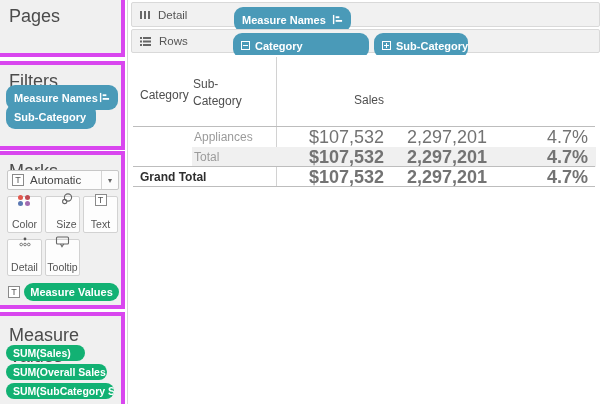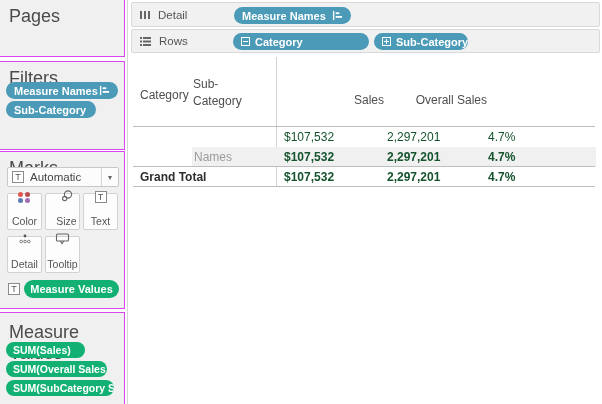--- a/index.html
+++ b/index.html
@@ -2,29 +2,29 @@
 <html style="--pill-blue: #4a9ab8; --pill-green: #12b173; --panel-bg: #f0f0f0; --band: #f0f0f0; --dot-red: #e2574c; --dot-crimson: #bf4b53; --dot-blue: #5b79b3; --dot-purple: #a26bb0;"><head>
 <meta charset="utf-8">
 <style>
   * { margin:0; padding:0; box-sizing:border-box; }
   html,body { background:#fff; }
   body { font-family:"Liberation Sans", sans-serif; }
   #app { position:relative; width:602px; height:404px; background:#fff; overflow:hidden; }
 
   
   #left-panel { position:absolute; left:0; top:0; width:128px; height:404px; border-right:1px solid #d6d6d6; background:#fff; }
-  .card { position:absolute; left:0; width:125px; background:var(--panel-bg,#f0f0f0); border:1px solid #d946ef; }
+  .card { position:absolute; left:0; width:125px; background:var(--panel-bg,#f0f0f0); border:4px solid #d946ef; }
   .card-title { font-size:18px; color:#4b4b4b; padding:6px 0 0 9px; }
   #card-pages   { top:0;   height:57px; border-top:none; border-left:none; }
   #card-filters { top:61px; height:89px; border-left:none; }
   #card-marks   { top:151px; height:158px; border-left:none; }
   #card-mvalues { top:312px; height:92px; border-left:none; border-bottom:none; }
 
   
-  .pill { position:absolute; height:17px; border-radius:9px; background:var(--pill-blue,#4a9ab8);
+  .pill { position:absolute; height:25px; border-radius:9px; background:var(--pill-blue,#4a9ab8);
           color:#fff; font-size:11px; font-weight:bold; display:flex; align-items:center;
           padding:0 8px; white-space:nowrap; overflow:hidden; }
   .pill.green { background:var(--pill-green,#12b173); }
   .sort-ic { margin-left:auto; flex:0 0 auto; }
   .expander { position:relative; width:9px; height:9px; border:1px solid #fff; margin-right:5px; flex:0 0 auto; }
   .expander::before { content:""; position:absolute; left:1px; right:1px; top:3px; height:1px; background:#fff; }
   .expander.plus::after { content:""; position:absolute; top:1px; bottom:1px; left:3px; width:1px; background:#fff; }
 
   #filter-pill-1 { left:6px; top:20px; width:112px; }
   #filter-pill-2 { left:6px; top:39px; width:90px; }
@@ -80,21 +80,21 @@
   .th-num { text-align:right; width:100px; top:37px; line-height:16px; }
   #th-sales { left:156px; } #th-overall { left:259px; }
   #th-contrib { left:360px; top:13px; width:100px; text-align:right; line-height:16px; }
   #band-row2 { left:64px; top:92px; width:404px; height:20px; background:var(--band,#f0f0f0); }
   .rowtxt { font-size:12px; line-height:20px; }
   .bold { font-weight:bold; color:#2e2e2e; }
   .graytxt { color:#9b9b9b; }
   #cell-catgroup { left:12px; top:72px; width:56px; font-weight:bold; color:#2e2e2e; }
   #cell-sub-0 { left:66px; top:72px; } #cell-sub-1 { left:66px; top:92px; }
   #cell-grandtotal { left:12px; top:112px; white-space:nowrap; font-weight:bold; color:#2e2e2e; }
-  .val { text-align:left; width:100px; font-size:12px; line-height:20px; color:#14532d; }
+  .val { text-align:right; width:100px; font-size:18px; line-height:20px; color:#737373; }
   .c-sales { left:156px; } .c-overall { left:259px; } .c-contrib { left:360px; }
   .r0 { top:72px; } .r1 { top:92px; } .r2 { top:112px; }
   svg { display:block; }
 </style>
 </head>
 <body>
 
 <div id="app">
 
   <div id="left-panel">
@@ -262,28 +262,28 @@
       <span>Sub-Category</span>
     </div>
   </div>
 
   <div id="canvas">
     <div class="abs" id="tbl-vline"></div>
 
     <div class="abs th" id="th-category">Category</div>
     <div class="abs th" id="th-subcategory">Sub-Category</div>
     <div class="abs th th-num" id="th-sales">Sales</div>
-    <div class="abs th th-num" id="th-overall">Overall Sales</div>
 
     <div class="abs hline" id="hline-header"></div>
     <div class="abs" id="band-row2"></div>
     <div class="abs hline" id="hline-gt-top"></div>
     <div class="abs hline" id="hline-gt-bottom"></div>
 
-    <div class="abs rowtxt graytxt" id="cell-sub-1">Names</div>
+    <div class="abs rowtxt graytxt" id="cell-sub-0">Appliances</div>
+    <div class="abs rowtxt graytxt" id="cell-sub-1">Total</div>
     <div class="abs rowtxt" id="cell-grandtotal">Grand Total</div>
 
     <div class="abs val c-sales r0">$107,532</div>
     <div class="abs val c-overall r0">2,297,201</div>
     <div class="abs val c-contrib r0">4.7%</div>
 
     <div class="abs val bold c-sales r1">$107,532</div>
     <div class="abs val bold c-overall r1">2,297,201</div>
     <div class="abs val bold c-contrib r1">4.7%</div>
 

